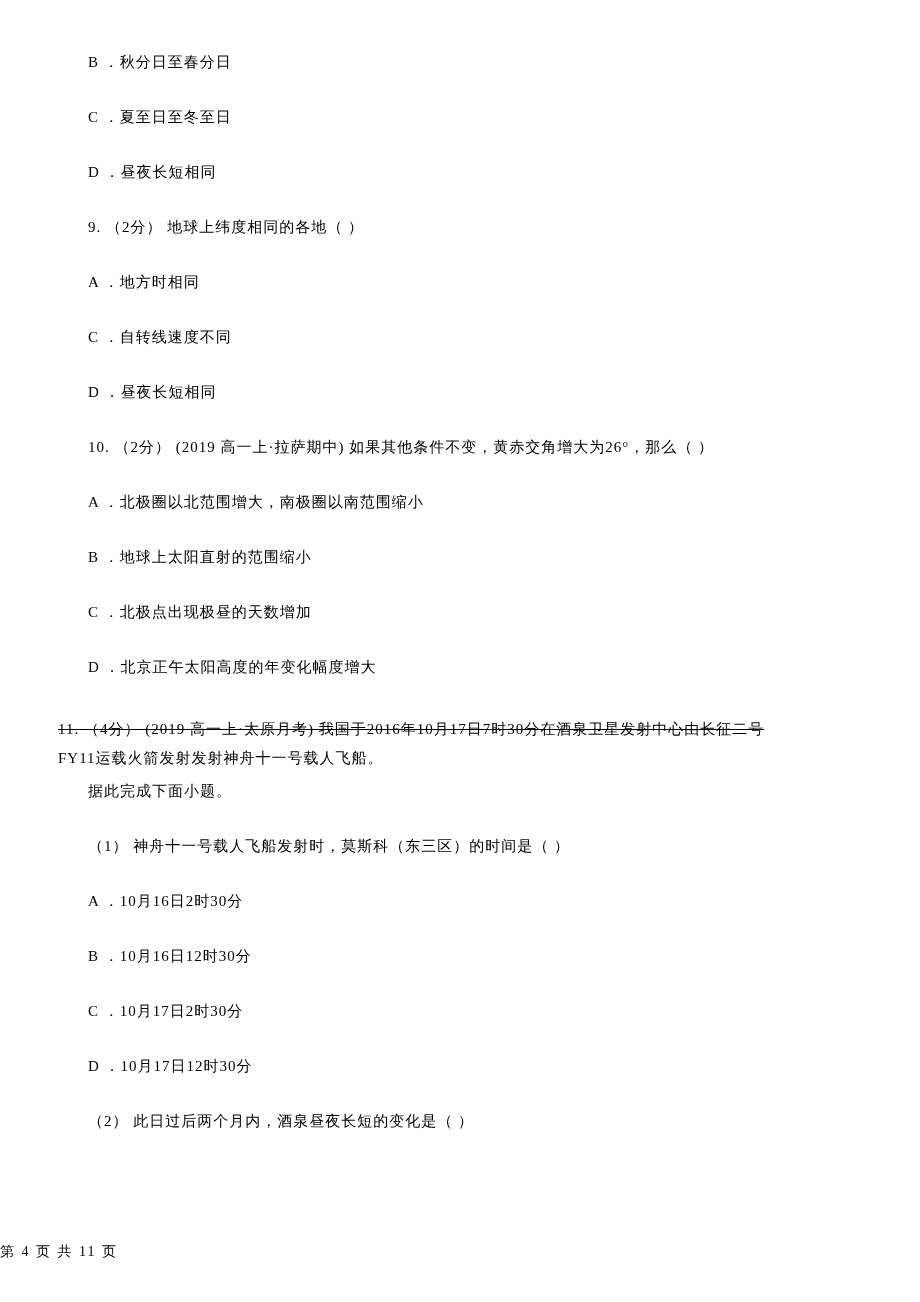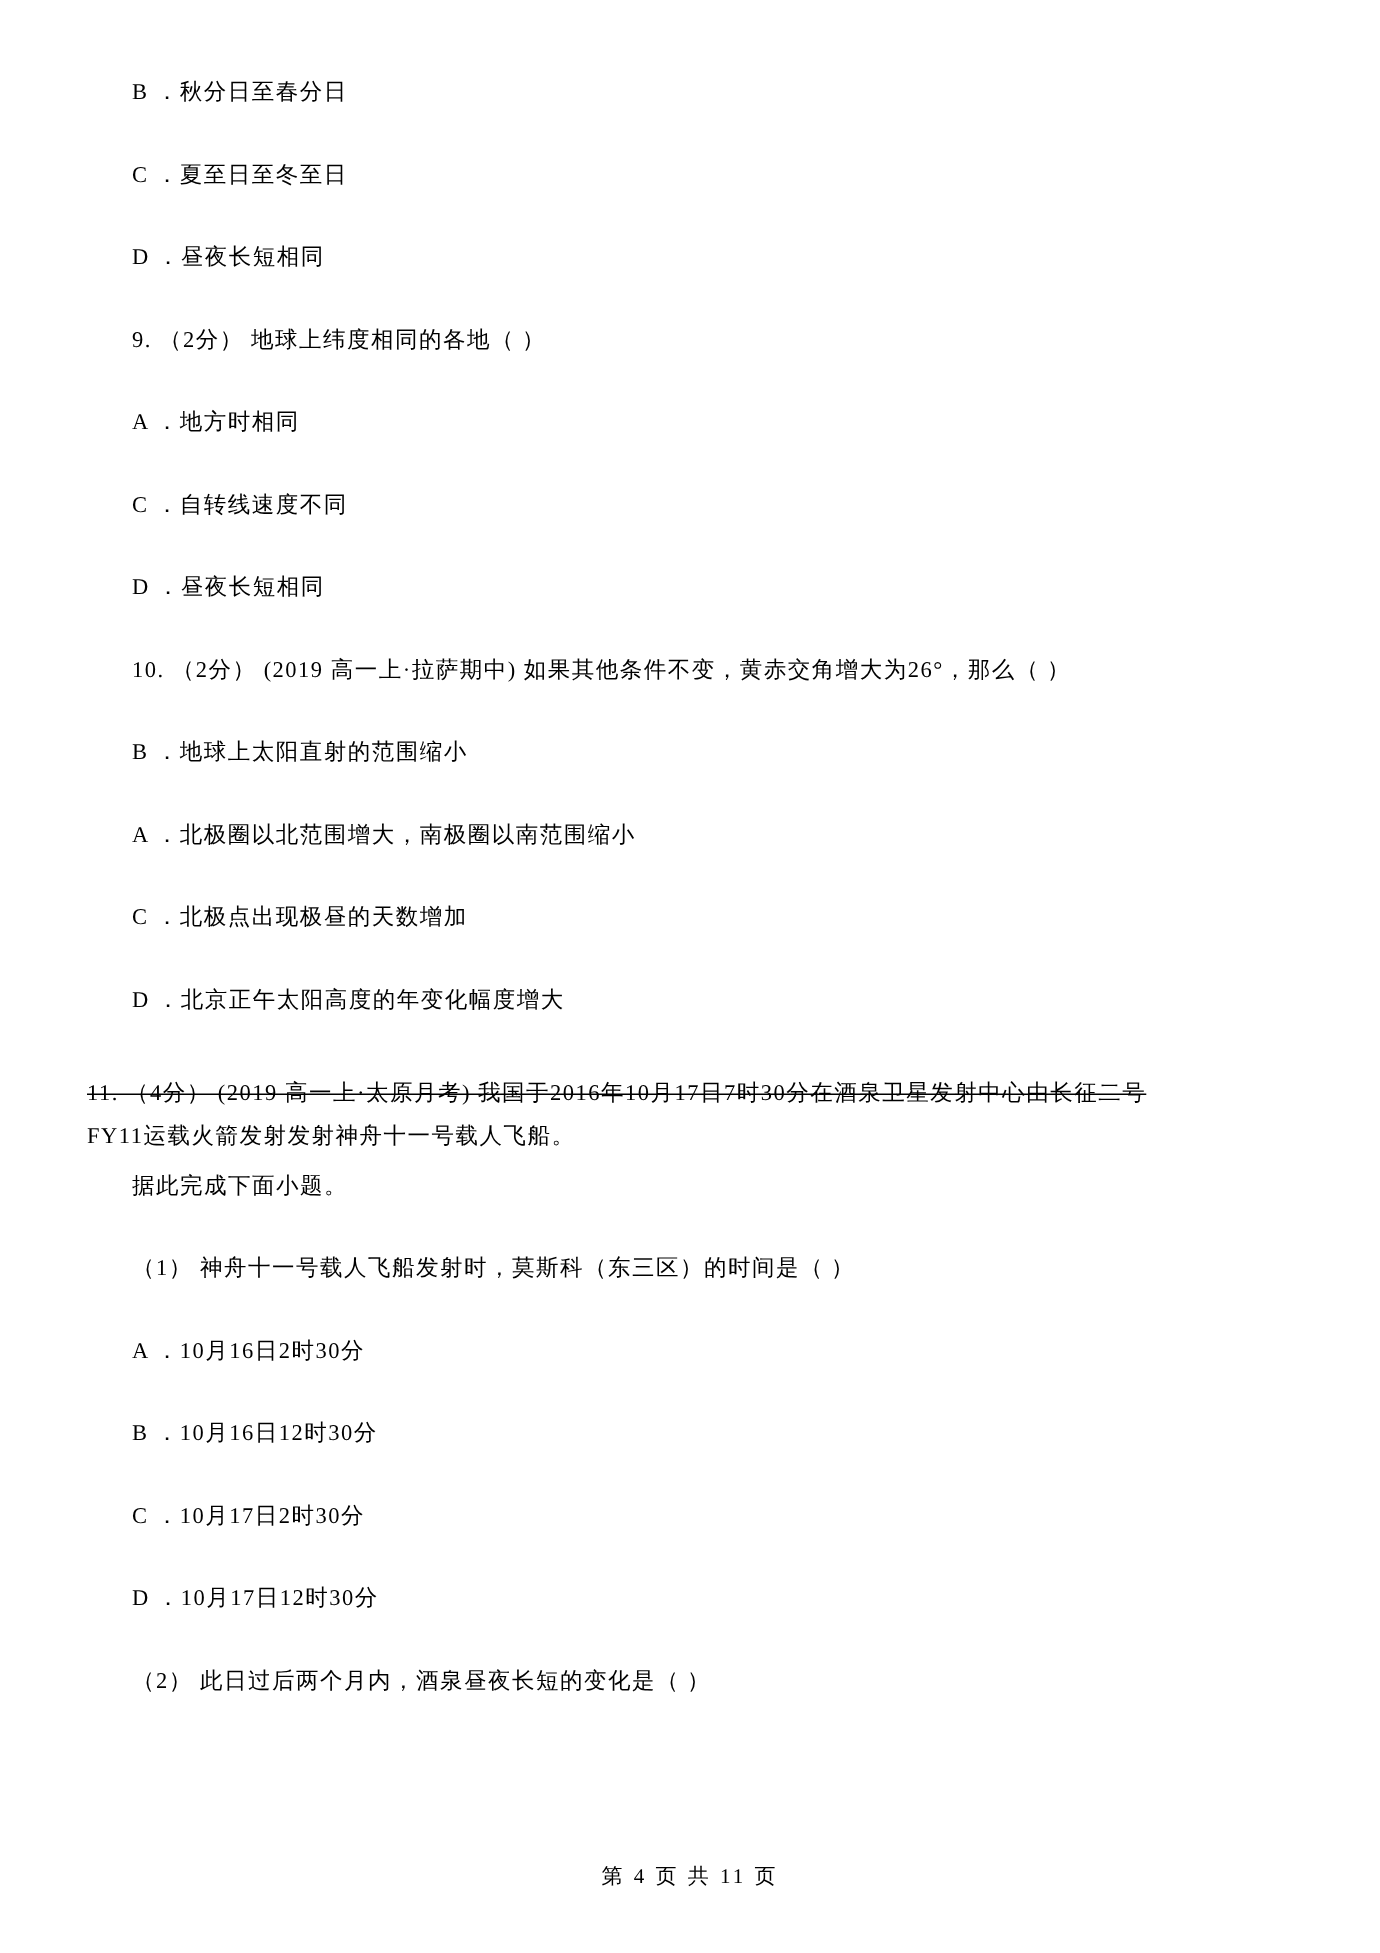--- a/index.html
+++ b/index.html
@@ -37,42 +37,42 @@
   }
   .strike {
     text-decoration: line-through;
     text-decoration-thickness: 1px;
   }
   .footer {
     position: absolute;
     bottom: 40px;
     left: 0;
     width: 100%;
-    text-align: center;
+    text-align: left;
     font-size: 14px;
     letter-spacing: 2px;
   }
 </style>
 </head>
 <body>
 
 <div class="page">
 
   <div class="line">B ．秋分日至春分日</div>
   <div class="line">C ．夏至日至冬至日</div>
   <div class="line">D ．昼夜长短相同</div>
 
   <div class="line">9.  （2分）  地球上纬度相同的各地（           ）</div>
   <div class="line">A ．地方时相同</div>
   <div class="line">C ．自转线速度不同</div>
   <div class="line">D ．昼夜长短相同</div>
 
   <div class="line">10.  （2分）  (2019 高一上·拉萨期中)  如果其他条件不变，黄赤交角增大为26°，那么（           ）</div>
+  <div class="line">A ．北极圈以北范围增大，南极圈以南范围缩小</div>
   <div class="line">B ．地球上太阳直射的范围缩小</div>
-  <div class="line">A ．北极圈以北范围增大，南极圈以南范围缩小</div>
   <div class="line">C ．北极点出现极昼的天数增加</div>
   <div class="line">D ．北京正午太阳高度的年变化幅度增大</div>
 
   <div class="passage"><span class="strike">11.  （4分）   (2019 高一上·太原月考)  我国于2016年10月17日7时30分在酒泉卫星发射中心由长征二号</span></div>
   <div class="passage-cont">FY11运载火箭发射发射神舟十一号载人飞船。</div>
 
   <div class="sub">据此完成下面小题。</div>
 
   <div class="sub">（1） 神舟十一号载人飞船发射时，莫斯科（东三区）的时间是（           ）</div>
   <div class="sub">A ．10月16日2时30分</div>

